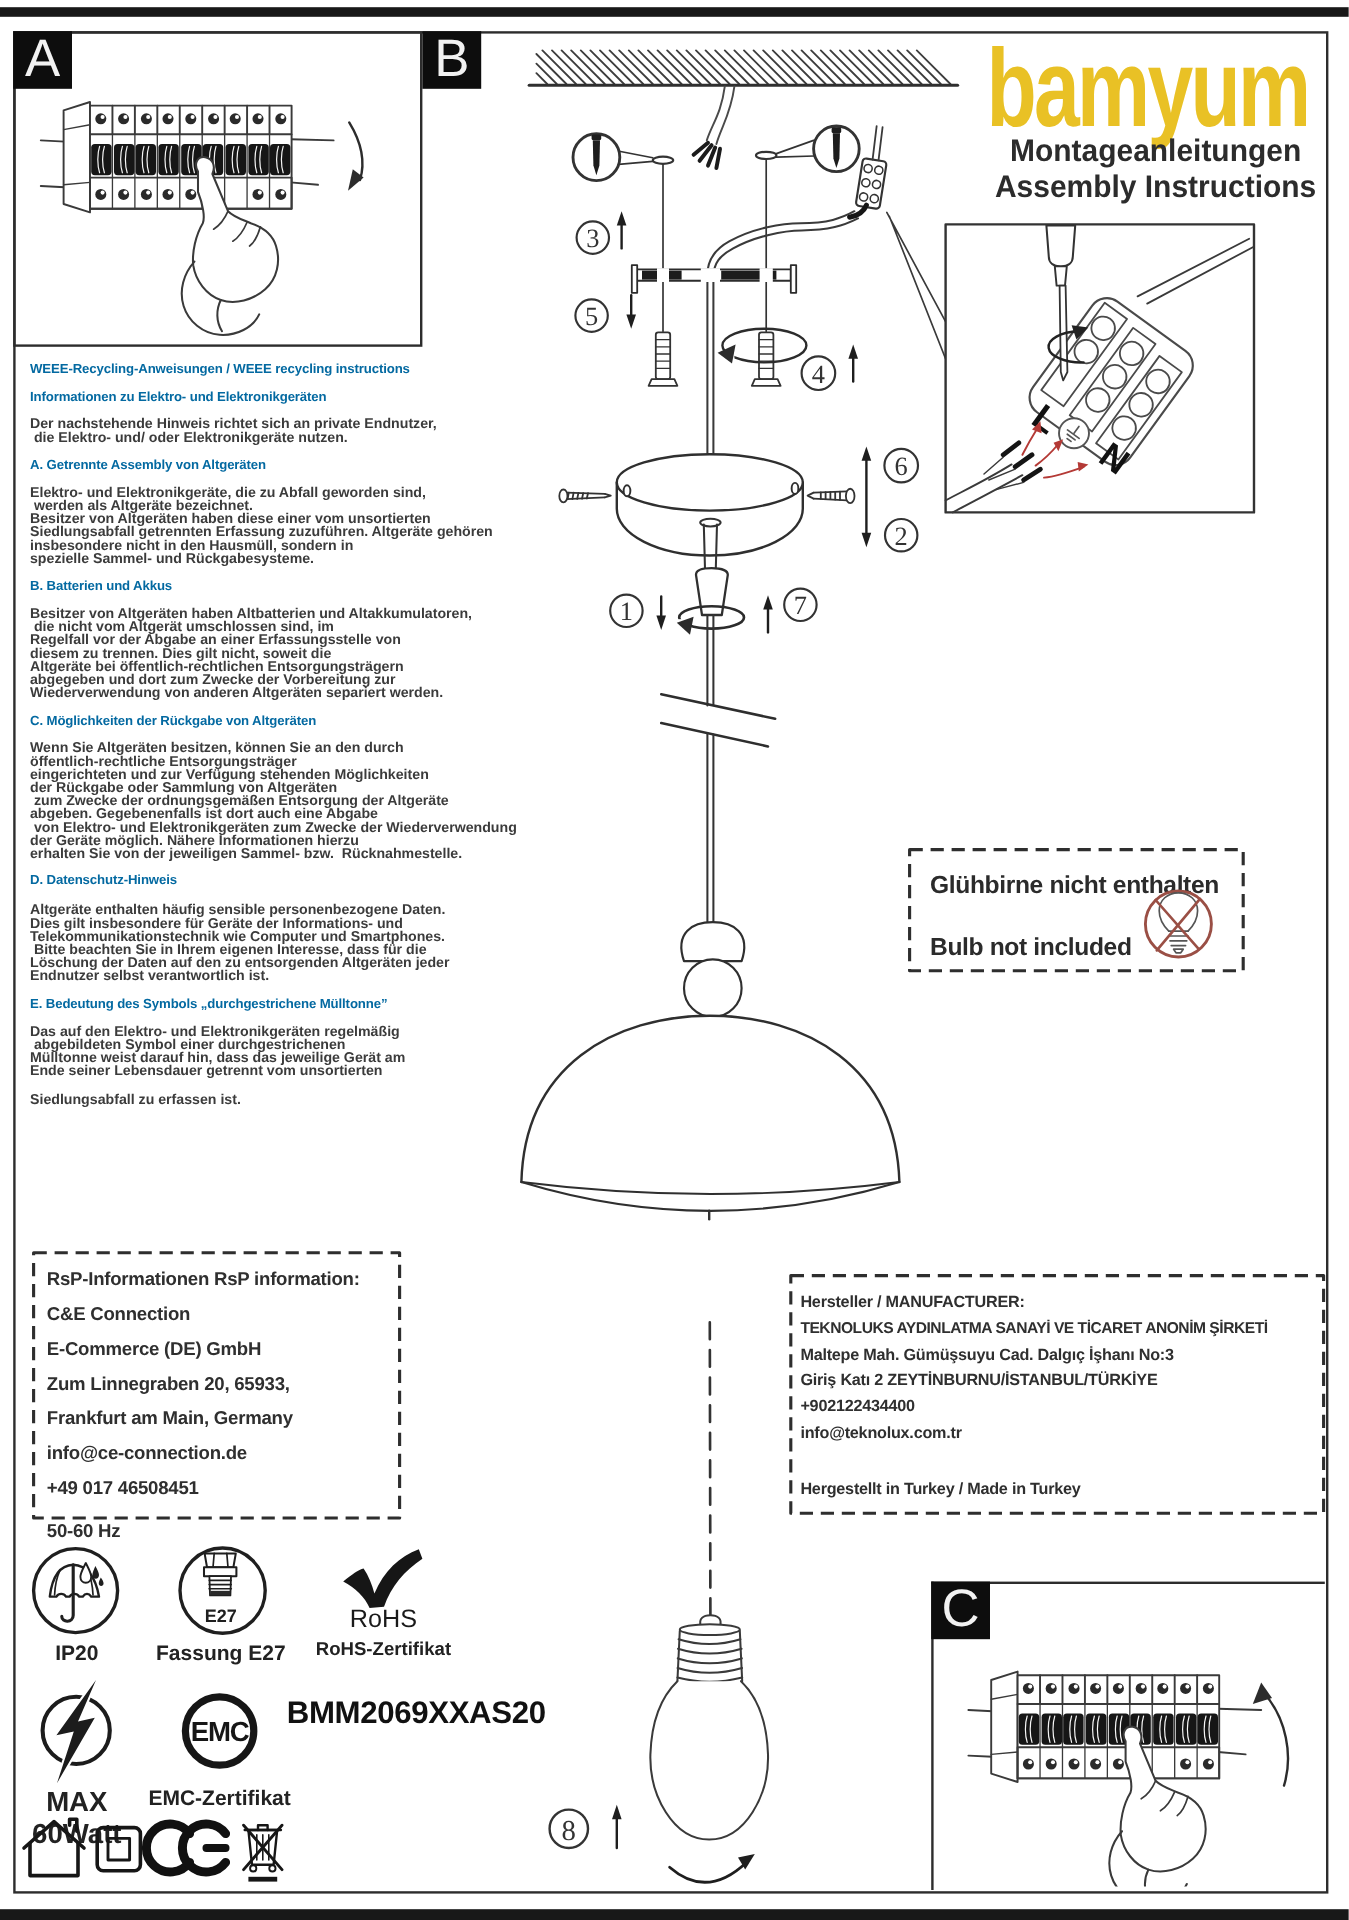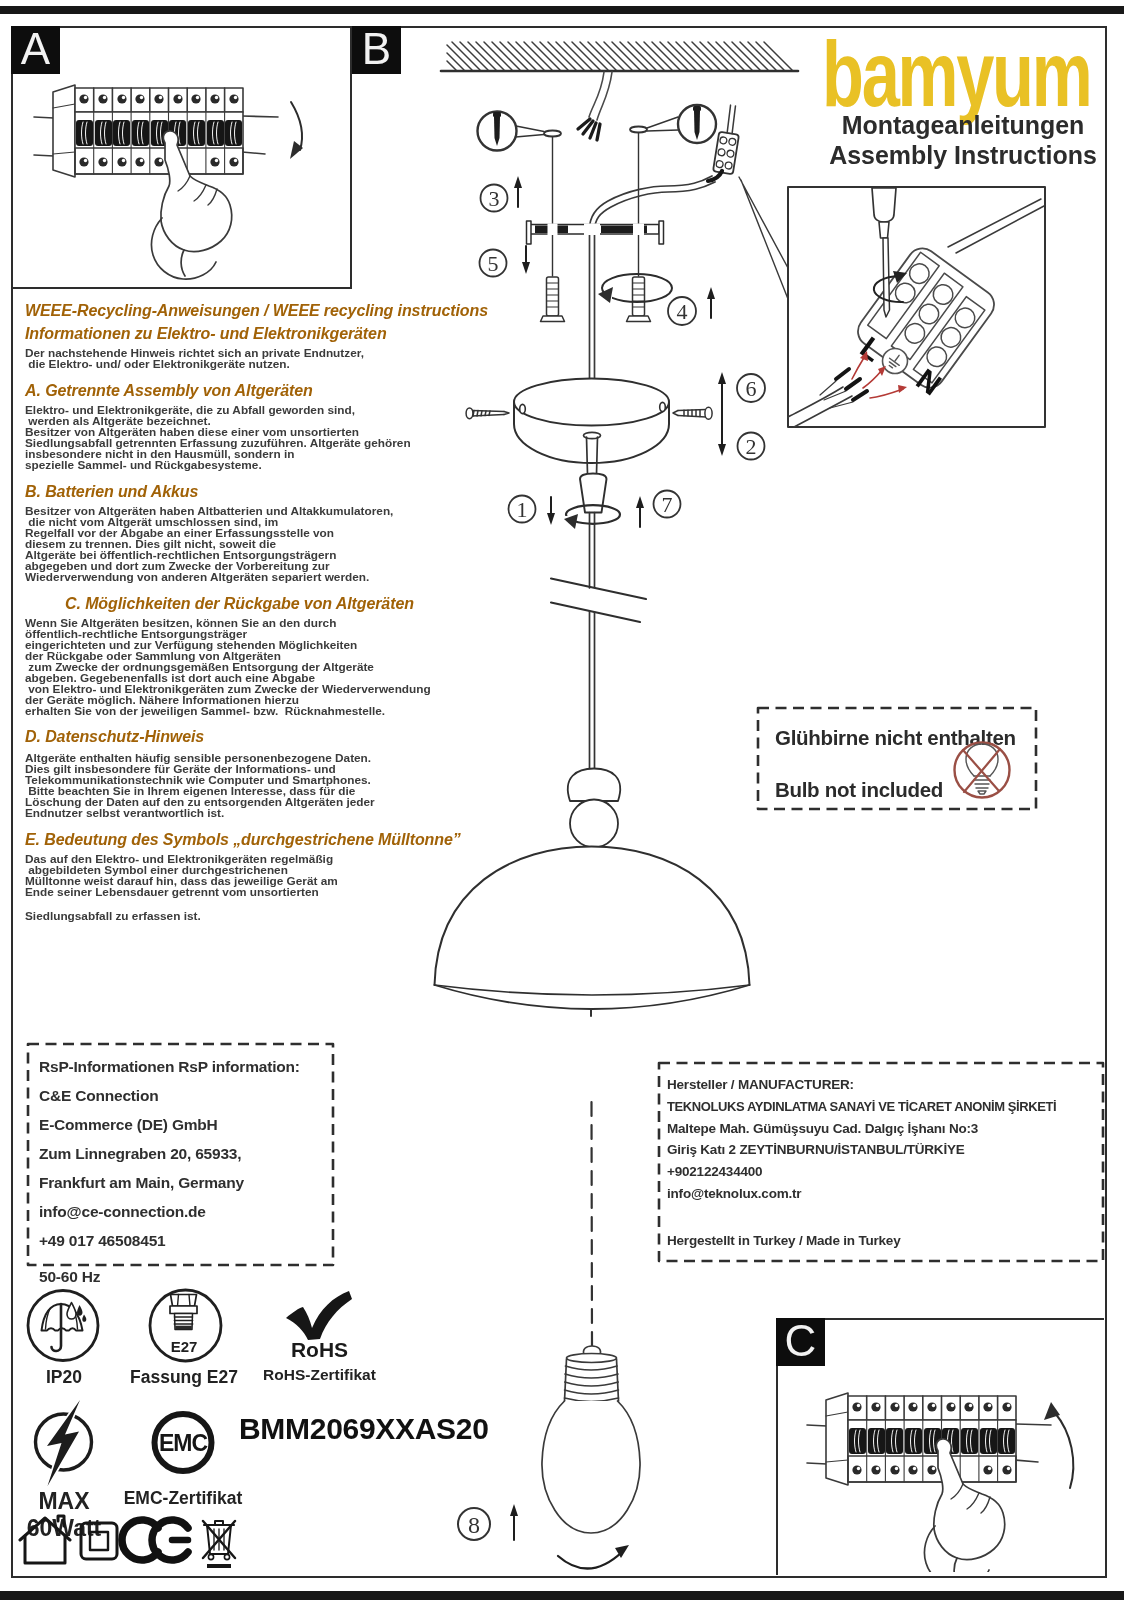--- a/index.html
+++ b/index.html
@@ -1,20 +1,20 @@
 <!DOCTYPE html>
 <html><head>
 <meta charset="utf-8">
 <style>
   html,body{margin:0;padding:0;background:#fff;}
   body{position:relative;width:1124px;height:1600px;overflow:hidden;font-family:"Liberation Sans",sans-serif;}
   .abs{position:absolute;}
   .lbl{position:absolute;width:49px;height:48px;background:#0d0d0d;color:#f2f2f2;font-size:44px;font-weight:400;text-align:center;line-height:46px;}
   .txt{position:absolute;color:#3b3b3b;font-weight:700;font-size:11.8px;line-height:10.95px;letter-spacing:0px;white-space:nowrap;}
-  .hd{position:absolute;color:#a16207;font-weight:700;font-size:16px;white-space:nowrap;letter-spacing:-0.1px;font-style:italic;}
+  .hd{position:absolute;color:#0369a1;font-weight:700;font-size:11px;white-space:nowrap;letter-spacing:-0.1px;}
 </style>
 </head>
 <body>
 
 <div class="abs" style="top:6px;left:0;width:1124px;height:8px;background:#181818"></div>
 <div class="abs" style="top:1591px;left:0;width:1124px;height:9px;background:#181818"></div>
 
 <div class="abs" style="left:11px;top:26px;width:1096px;height:1552px;border:2.5px solid #2d2d2d;box-sizing:border-box;"></div>
 
 <div class="abs" style="left:11px;top:26px;width:341px;height:263px;border:2.5px solid #2d2d2d;box-sizing:border-box;"></div>
@@ -25,45 +25,45 @@
 <div class="lbl" style="left:352px;top:26px;">B</div>
 <div class="lbl" style="left:776px;top:1318px;">C</div>
 
 <div class="hd" style="left:25px;top:302px;">WEEE-Recycling-Anweisungen / WEEE recycling instructions</div>
 <div class="hd" style="left:25px;top:325px;text-align:right;">Informationen zu Elektro- und Elektronikgeräten</div>
 <div class="txt" style="left:25px;top:348px;">Der nachstehende Hinweis richtet sich an private Endnutzer,<br>&nbsp;die Elektro- und/ oder Elektronikgeräte nutzen.</div>
 <div class="hd" style="left:25px;top:382px;">A. Getrennte Assembly von Altgeräten</div>
 <div class="txt" style="left:25px;top:405px;">Elektro- und Elektronikgeräte, die zu Abfall geworden sind,<br>&nbsp;werden als Altgeräte bezeichnet.<br>Besitzer von Altgeräten haben diese einer vom unsortierten<br>Siedlungsabfall getrennten Erfassung zuzuführen. Altgeräte gehören<br>insbesondere nicht in den Hausmüll, sondern in<br>spezielle Sammel- und Rückgabesysteme.</div>
 <div class="hd" style="left:25px;top:483px;">B. Batterien und Akkus</div>
 <div class="txt" style="left:25px;top:506px;">Besitzer von Altgeräten haben Altbatterien und Altakkumulatoren,<br>&nbsp;die nicht vom Altgerät umschlossen sind, im<br>Regelfall vor der Abgabe an einer Erfassungsstelle von<br>diesem zu trennen. Dies gilt nicht, soweit die<br>Altgeräte bei öffentlich-rechtlichen Entsorgungsträgern<br>abgegeben und dort zum Zwecke der Vorbereitung zur<br>Wiederverwendung von anderen Altgeräten separiert werden.</div>
-<div class="hd" style="left:25px;top:595px;margin-left:40px;">C. Möglichkeiten der Rückgabe von Altgeräten</div>
+<div class="hd" style="left:25px;top:595px;">C. Möglichkeiten der Rückgabe von Altgeräten</div>
 <div class="txt" style="left:25px;top:618px;">Wenn Sie Altgeräten besitzen, können Sie an den durch<br>öffentlich-rechtliche Entsorgungsträger<br>eingerichteten und zur Verfügung stehenden Möglichkeiten<br>der Rückgabe oder Sammlung von Altgeräten<br>&nbsp;zum Zwecke der ordnungsgemäßen Entsorgung der Altgeräte<br>abgeben. Gegebenenfalls ist dort auch eine Abgabe<br>&nbsp;von Elektro- und Elektronikgeräten zum Zwecke der Wiederverwendung<br>der Geräte möglich. Nähere Informationen hierzu<br>erhalten Sie von der jeweiligen Sammel- bzw.&nbsp; Rücknahmestelle.</div>
 <div class="hd" style="left:25px;top:728px;">D. Datenschutz-Hinweis</div>
 <div class="txt" style="left:25px;top:753px;">Altgeräte enthalten häufig sensible personenbezogene Daten.<br>Dies gilt insbesondere für Geräte der Informations- und<br>Telekommunikationstechnik wie Computer und Smartphones.<br>&nbsp;Bitte beachten Sie in Ihrem eigenen Interesse, dass für die<br>Löschung der Daten auf den zu entsorgenden Altgeräten jeder<br>Endnutzer selbst verantwortlich ist.</div>
 <div class="hd" style="left:25px;top:831px;">E. Bedeutung des Symbols „durchgestrichene Mülltonne”</div>
 <div class="txt" style="left:25px;top:854px;">Das auf den Elektro- und Elektronikgeräten regelmäßig<br>&nbsp;abgebildeten Symbol einer durchgestrichenen<br>Mülltonne weist darauf hin, dass das jeweilige Gerät am<br>Ende seiner Lebensdauer getrennt vom unsortierten</div>
 <div class="txt" style="left:25px;top:911px;">Siedlungsabfall zu erfassen ist.</div>
 
 <div class="abs" style="left:822px;top:22px;width:280px;height:90px;color:#e9c125;font-weight:700;font-size:92px;letter-spacing:-3px;transform:scale(0.745,1);transform-origin:0 0;">bamyum</div>
 <div class="abs" style="left:700px;top:110px;width:526px;text-align:center;color:#2c2c2c;font-weight:700;font-size:26px;transform:scale(0.96,1);transform-origin:50% 0;">Montageanleitungen</div>
 <div class="abs" style="left:700px;top:140px;width:526px;text-align:center;color:#2c2c2c;font-weight:700;font-size:26px;transform:scale(0.96,1);transform-origin:50% 0;">Assembly Instructions</div>
 
 <div class="abs" style="left:39px;top:1052px;color:#2f2f2f;font-weight:700;font-size:15.5px;line-height:29px;letter-spacing:-0.2px;">RsP-Informationen RsP information:<br>C&amp;E Connection<br>E-Commerce (DE) GmbH<br>Zum Linnegraben 20, 65933,<br>Frankfurt am Main, Germany<br>info@ce-connection.de<br>+49 017 46508451<br><span style="display:inline-block;margin-top:7px;">50-60 Hz</span></div>
 
 <div class="abs" style="left:667px;top:1074px;color:#2f2f2f;font-weight:700;font-size:13.5px;line-height:21.8px;letter-spacing:-0.2px;">Hersteller / MANUFACTURER:<br><span style="font-size:13px;letter-spacing:-0.4px;">TEKNOLUKS AYDINLATMA SANAYİ VE TİCARET ANONİM ŞİRKETİ</span><br>Maltepe Mah. Gümüşsuyu Cad. Dalgıç İşhanı No:3<br>Giriş Katı 2 ZEYTİNBURNU/İSTANBUL/TÜRKİYE<br>+902122434400<br>info@teknolux.com.tr<br><br><span style="display:inline-block;margin-top:3px;">Hergestellt in Turkey / Made in Turkey</span></div>
 
 <div class="abs" style="left:775px;top:712px;color:#2b2b2b;font-weight:700;font-size:20.5px;line-height:52px;letter-spacing:-0.3px;">Glühbirne nicht enthalten<br>Bulb not included</div>
 
 <div class="abs" style="left:21px;top:1367px;width:86px;text-align:center;color:#222;font-weight:700;font-size:17.5px;">IP20</div>
 <div class="abs" style="left:124px;top:1367px;width:120px;text-align:center;color:#222;font-weight:700;font-size:17.5px;">Fassung E27</div>
-<div class="abs" style="left:262px;top:1338px;width:115px;text-align:center;color:#1a1a1a;font-weight:700;font-size:21px;">RoHS</div>
+<div class="abs" style="left:262px;top:1338px;width:115px;text-align:center;color:#1a1a1a;font-weight:400;font-size:21px;">RoHS</div>
 <div class="abs" style="left:262px;top:1366px;width:115px;text-align:center;color:#222;font-weight:700;font-size:15.5px;">RoHS-Zertifikat</div>
 <div class="abs" style="left:9px;top:1488px;width:110px;text-align:center;color:#222;font-weight:700;font-size:23px;">MAX 60Watt</div>
 <div class="abs" style="left:122px;top:1488px;width:122px;text-align:center;color:#222;font-weight:700;font-size:17.5px;">EMC-Zertifikat</div>
-<div class="abs" style="left:239px;top:1412px;color:#111;font-weight:700;font-size:30px;letter-spacing:-0.3px;">BMM2069XXAS20</div>
+<div class="abs" style="left:239px;top:1412px;color:#111;font-weight:700;font-size:26px;letter-spacing:-0.3px;">BMM2069XXAS20</div>
 
 <svg class="abs" style="left:0;top:0;" width="1124" height="1600" viewBox="0 0 1124 1600" fill="none" stroke-linecap="round" stroke-linejoin="round">
 
 <defs>
 <g id="breaker" stroke="#3a3a3a" stroke-width="1.6">
 
   <line x1="-19" y1="35" x2="1" y2="36"></line>
         <line x1="-19" y1="73" x2="1" y2="74"></line>
 
   <line x1="189" y1="34" x2="225" y2="35"></line>

